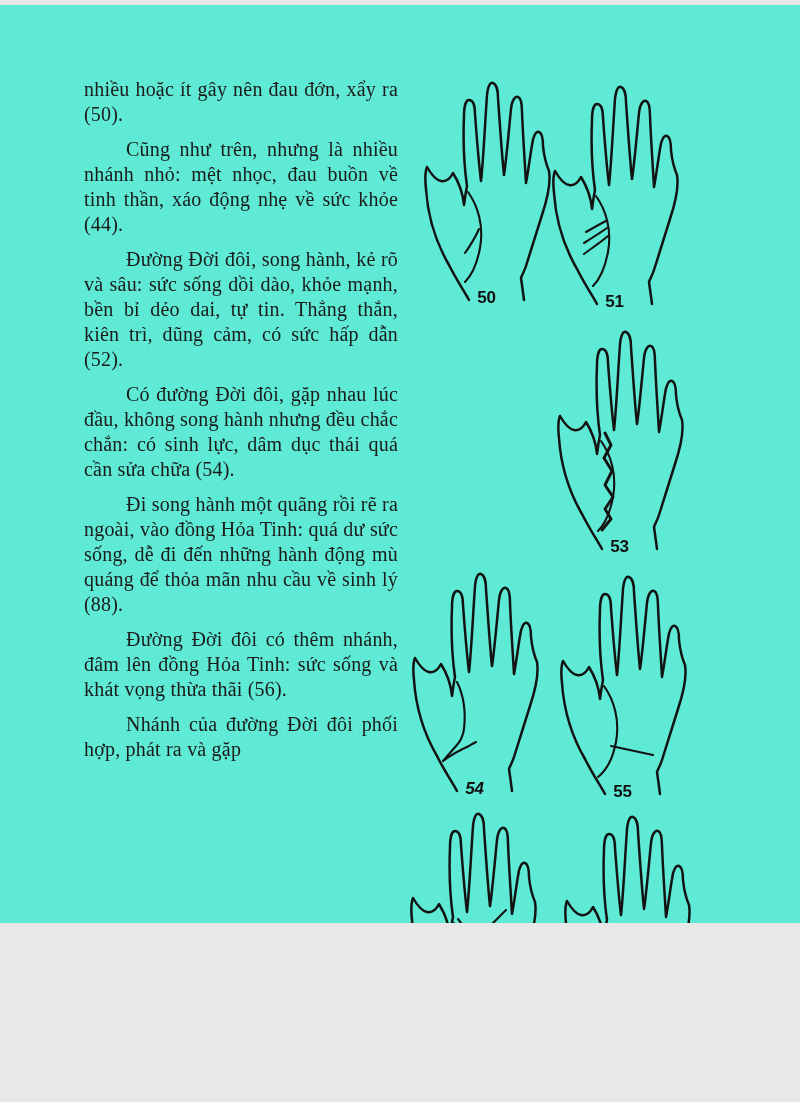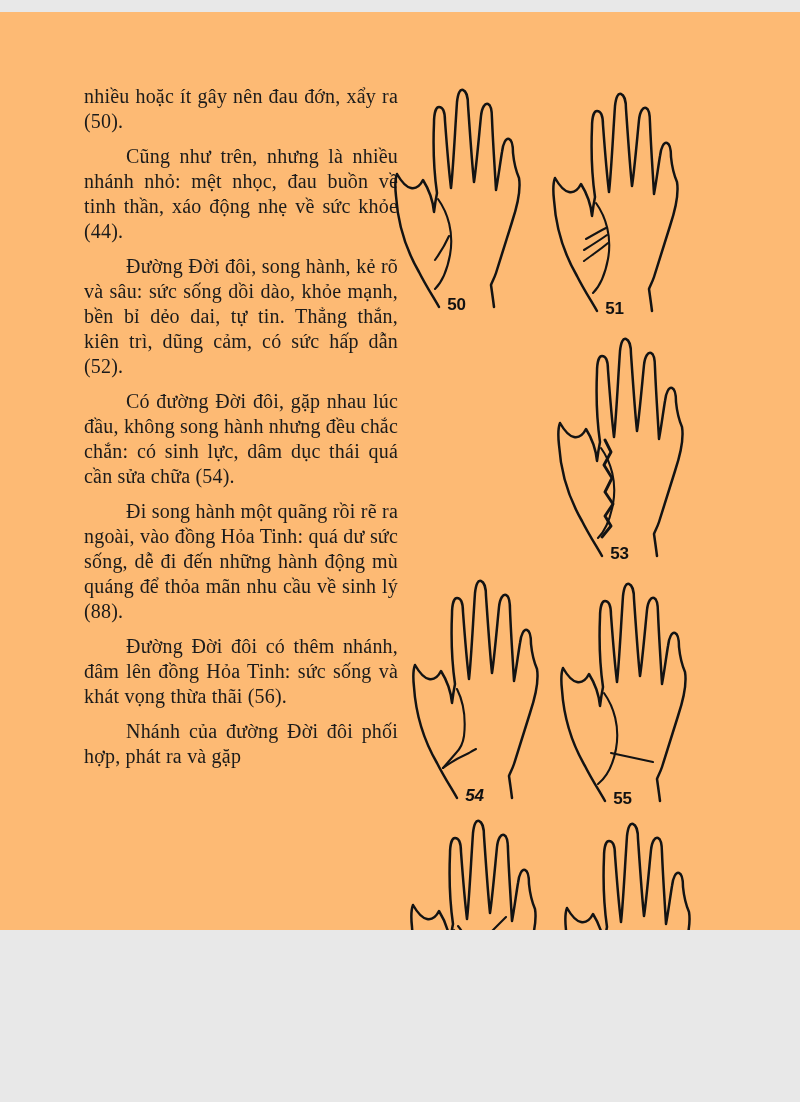--- a/index.html
+++ b/index.html
@@ -1,19 +1,19 @@
 <!DOCTYPE html>
 <html><head>
 <meta charset="utf-8">
 <style>
   * { margin:0; padding:0; box-sizing:border-box; }
   body { background:#e8e8e8; font-family:"Liberation Serif", serif; }
   .page {
-    position:relative; width:800px; height:918px; margin:12px auto;
-    background:#fdba74; color:#161616; overflow:hidden;
+    position:relative; width:800px; height:918px; margin:5px auto;
+    background:#5eead4; color:#161616; overflow:hidden;
   }
   
   .text-col {
     position:absolute; left:84px; top:72px; width:314px;
     font-size:20px; line-height:25px; text-align:justify;
     color:#1b1b1b; letter-spacing:0.2px;
   }
   .text-col p { margin-bottom:10px; }
   .text-col p.indent { text-indent:42px; }
   
@@ -91,21 +91,21 @@
   <div class="text-col">
     <p>nhiều hoặc ít gây nên đau đớn, xẩy ra (50).</p>
     <p class="indent">Cũng như trên, nhưng là nhiều nhánh nhỏ: mệt nhọc, đau buồn về tinh thần, xáo động nhẹ về sức khỏe (44).</p>
     <p class="indent">Đường Đời đôi, song hành, kẻ rõ và sâu: sức sống dồi dào, khỏe mạnh, bền bỉ dẻo dai, tự tin. Thẳng thắn, kiên trì, dũng cảm, có sức hấp dẫn (52).</p>
     <p class="indent">Có đường Đời đôi, gặp nhau lúc đầu, không song hành nhưng đều chắc chắn: có sinh lực, dâm dục thái quá cần sửa chữa (54).</p>
     <p class="indent">Đi song hành một quãng rồi rẽ ra ngoài, vào đồng Hỏa Tinh: quá dư sức sống, dễ đi đến những hành động mù quáng để thỏa mãn nhu cầu về sinh lý (88).</p>
     <p class="indent">Đường Đời đôi có thêm nhánh, đâm lên đồng Hỏa Tinh: sức sống và khát vọng thừa thãi (56).</p>
     <p class="indent">Nhánh của đường Đời đôi phối hợp, phát ra và gặp</p>
   </div>
 
-  <figure class="hand-fig" style="left:382px; top:64px;">
+  <figure class="hand-fig" style="left:412px; top:64px;">
     <svg viewBox="0 0 150 235">
       <use href="#hand-shape"></use>
       <path class="pline" d="M 56 123 C 66 137 72 157 68 179 C 65 195 60 206 53 213"></path>
       <path class="pline" d="M 67 160 C 63 169 58 177 53 184"></path>
     </svg>
     <figcaption class="fig-num">50</figcaption>
   </figure>
 
   <figure class="hand-fig" style="left:540px; top:68px;">
     <svg viewBox="0 0 150 235">

